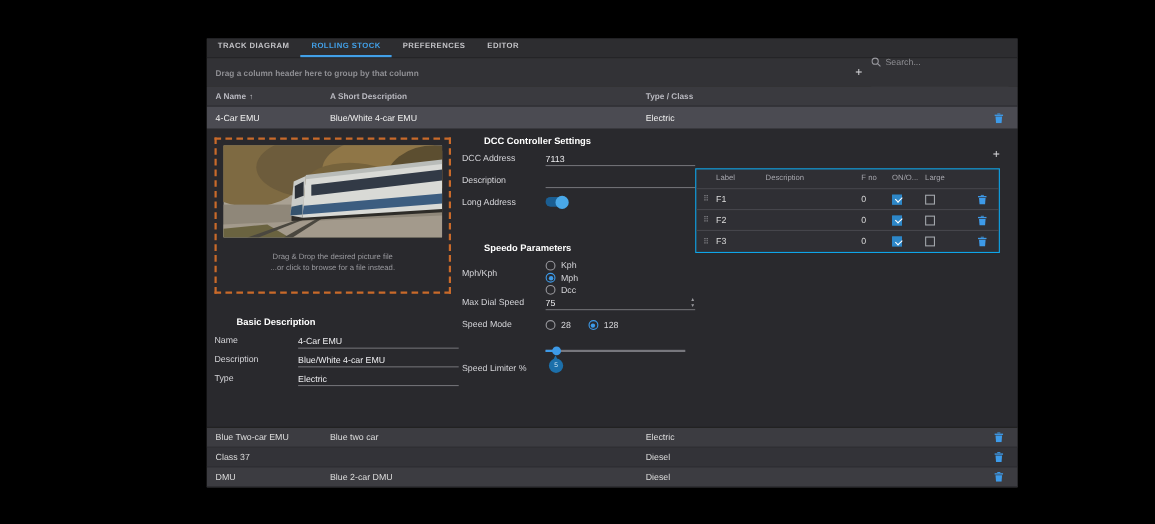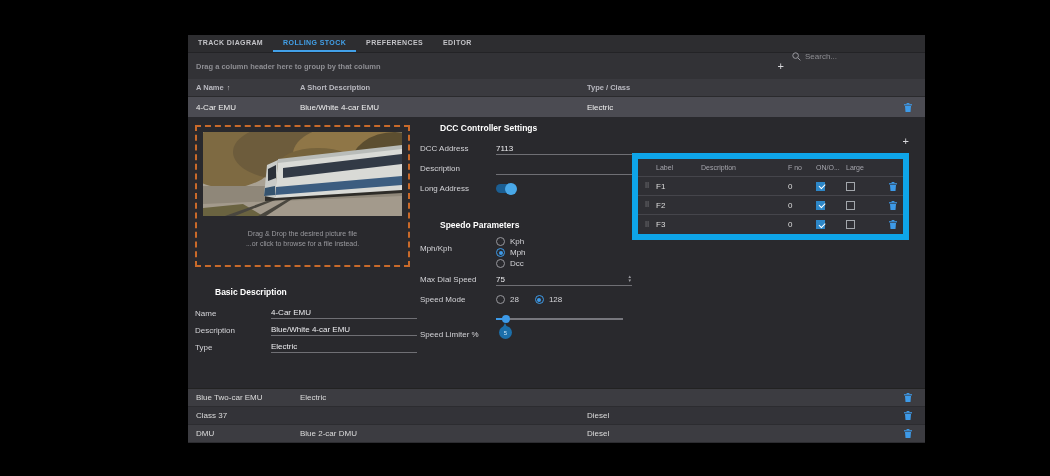--- a/index.html
+++ b/index.html
@@ -41,21 +41,21 @@
   .sec-title { font-size:8.5px; font-weight:bold; color:#fff; margin-bottom:6px;padding-left:20px; }
 
   
   .dropzone { width:215px; height:142px; border:2px dashed #c96a2a; padding:5px 6px; text-align:center; cursor:pointer; }
   .dropzone svg { display:block; width:199px; height:84px; }
   .drop-cap { font-size:7px; color:#9a9a9f; margin-top:3px; }
   .drop-cap.first { margin-top:14px; }
 
   
   .basic-title { margin-top:20px; margin-bottom:8px; }
-  .frow { display:flex; align-items:center; min-height:16px; margin-bottom:1px; }
+  .frow { display:flex; align-items:flex-start; min-height:16px; margin-bottom:1px; }
   .mid .frow { min-height:19px; }
   .flabel { width:76px; font-size:8px; color:#d4d4d8; flex:0 0 auto; }
   .fval { flex:1; border-bottom:1px solid #6f6f74; font-size:8px; color:#ededf0; min-height:12px; display:flex; align-items:center; gap:4px; cursor:text; }
   .fval .grow { flex:1; }
   .swatch { width:9px; height:9px; background:#bd5608; border:1px solid #888; display:inline-block; }
   .chev { color:#9a9a9f; font-size:7px; }
 
   
   .toggle { width:20px; height:9px; border-radius:5px; background:#1b5e92; position:relative; cursor:pointer; }
   .toggle .knob { position:absolute; right:-1px; top:-1.5px; width:12px; height:12px; border-radius:50%; background:#49a8e8; }
@@ -72,21 +72,21 @@
   
   .slider { position:relative; width:127px; height:26px; }
   .slider .track { position:absolute; top:5px; left:0; right:0; height:2px; background:#77777d; }
   .slider .fill { position:absolute; top:5px; left:0; width:10px; height:2px; background:#3d9ae8; }
   .slider .thumb { position:absolute; left:6px; top:2px; width:8px; height:8px; border-radius:50%; background:#3d9ae8; cursor:grab; }
   .balloon { position:absolute; left:3px; top:13px; width:13px; height:13px; border-radius:50%; background:#1c6faa; color:#cfe8f8; font-size:6px; display:flex; align-items:center; justify-content:center; }
   .balloon::before { content:""; position:absolute; top:-3.5px; left:4px; border-left:2.5px solid transparent; border-right:2.5px solid transparent; border-bottom:4px solid #1c6faa; }
 
   
   .fn-toolbar { display:flex; justify-content:flex-end; align-items:center; height:20px; margin-top:8px; }
-  .fn-table { border:6px solid #0ea5e9; background:#2f2f34; margin-top:2px; width:277px; }
+  .fn-table { border:1px solid #0ea5e9; background:#2f2f34; margin-top:2px; width:277px; }
   .fn-row { display:flex; align-items:center; height:19px; font-size:8px; border-bottom:1px solid #45454b; }
   .fn-row:last-child { border-bottom:0; }
   .fn-head { height:18px; color:#a6a6ad; font-size:7px; }
   .fc-handle { width:18px; text-align:center; color:#8e8e93; font-size:7px; cursor:grab; }
   .fc-label { width:45px; }
   .fc-desc { width:87px; }
   .fc-fno { width:28px; }
   .fc-on { width:30px; display:flex; justify-content:flex-start; }
   .fc-large { width:37px; display:flex; justify-content:flex-start; }
   .fc-del { flex:1; display:flex; justify-content:center; cursor:pointer; }
@@ -359,20 +359,21 @@
                   </svg>
                 </span>
               </span>
           </div>
         </div>
       </div>
     </div>
 
     <div class="row alt1">
       <div class="c-name">Blue Two-car EMU</div>
+      <div class="c-desc">Blue two car</div>
       <div class="c-type">Electric</div>
       <div class="c-del">
           <span class="trash">
             <svg width="8" height="9" viewBox="0 0 8 9">
               <rect x="0" y="1.2" width="8" height="1.2" fill="#3d9ae8"></rect>
               <rect x="2.6" y="0" width="2.8" height="1" fill="#3d9ae8"></rect>
               <path d="M1 3h6l-.5 6h-5z" fill="#3d9ae8"></path>
             </svg>
           </span>
         </div>

